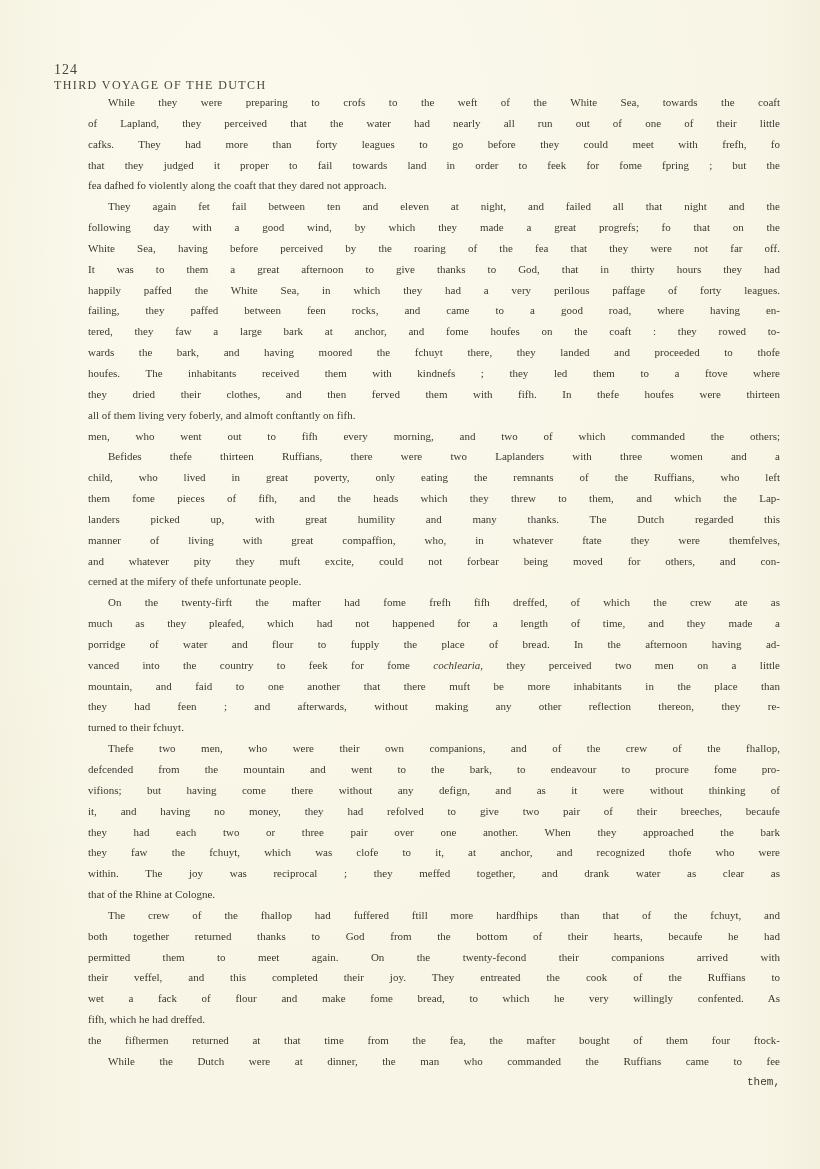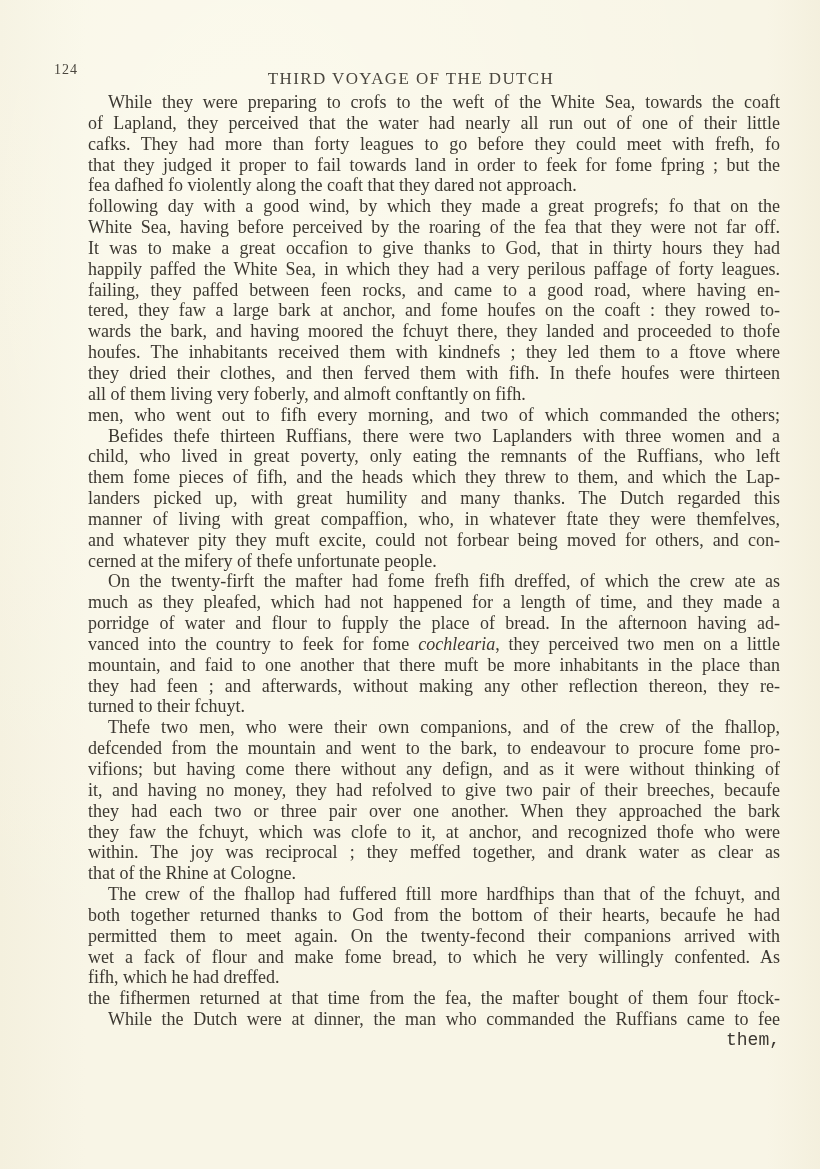--- a/index.html
+++ b/index.html
@@ -39,32 +39,31 @@
       position: absolute;
       left: 0;
       top: 0;
       font-family: "Liberation Serif", serif;
       font-size: 14px;
     }
     .running-title {
       position: absolute;
       left: 0;
       right: 0;
-      text-align: center;
-      top: 7px;
+      top: 16px;
       font-family: "Liberation Serif", serif;
-      font-size: 17px;
+      font-size: 12px;
       letter-spacing: 1.4px;
     }
     .body-text {
       position: absolute;
       top: 92px;
       left: 88px;
       width: 692px;
-      font-size: 18px;
+      font-size: 11px;
       line-height: 20.85px;
       text-align: justify;
       color: #3c3831;
     }
     .para {
       margin: 0;
       text-indent: 20px;
     }
     .para .line {
       display: block;
@@ -111,23 +110,24 @@
 
     <p class="para">
       <span class="line first">While they were preparing to crofs to the weft of the White Sea, towards the coaft</span>
       <span class="line">of Lapland, they perceived that the water had nearly all run out of one of their little</span>
       <span class="line">cafks.   They had more than forty leagues to go before they could meet with frefh, fo</span>
       <span class="line">that they judged it proper to fail towards land in order to feek for fome fpring ;  but the</span>
       <span class="line last">fea dafhed fo violently along the coaft that they dared not approach.</span>
     </p>
 
     <p class="para">
+      <span class="line first">They again fet fail between ten and eleven at night,  and failed all that night and the</span>
       <span class="line">following day with a good wind, by which they made a great progrefs;  fo that on the</span>
       <span class="line">White Sea, having before perceived by the roaring of the fea that they were not far off.</span>
-      <span class="line">It was to make a great occafion to give thanks to God, that in thirty hours they had</span>
+      <span class="line">It was to them a great afternoon to give thanks to God, that in thirty hours they had</span>
       <span class="line">happily paffed the White Sea, in which they had a very perilous paffage of forty leagues.</span>
     </p>
 
     <p class="para">
       <span class="line">failing, they paffed between feen rocks, and came to a good road, where having en-</span>
       <span class="line">tered, they faw a large bark at anchor, and fome houfes on the coaft :  they rowed to-</span>
       <span class="line">wards the bark, and having moored the fchuyt there, they landed and proceeded to thofe</span>
       <span class="line">houfes.   The inhabitants received them with kindnefs ;  they led them to a ftove where</span>
       <span class="line">they dried their clothes, and then ferved them with fifh.  In thefe houfes were thirteen</span>
       <span class="line last">all of them living very foberly, and almoft conftantly on fifh.</span>
@@ -162,20 +162,21 @@
       <span class="line">they had each two or three pair over one another.   When they approached the bark</span>
       <span class="line">they faw the fchuyt, which was clofe to it, at anchor, and recognized thofe who were</span>
       <span class="line">within.   The joy was reciprocal ;  they meffed together, and drank water as clear as</span>
       <span class="line last">that of the Rhine at Cologne.</span>
     </p>
 
     <p class="para">
       <span class="line first">The crew of the fhallop had fuffered ftill more hardfhips than that of the fchuyt, and</span>
       <span class="line">both together returned thanks to God from the bottom of their hearts, becaufe he had</span>
       <span class="line">permitted them to meet again.   On the twenty-fecond their companions arrived with</span>
+      <span class="line">their veffel, and this completed their joy.   They entreated the cook of the Ruffians to</span>
       <span class="line">wet a fack of flour and make fome bread, to which he very willingly confented.   As</span>
       <span class="line last">fifh, which he had dreffed.</span>
       <span class="line">the fifhermen returned at that time from the fea, the mafter bought of them four ftock-</span>
     </p>
 
     <p class="para">
       <span class="line first">While the Dutch were at dinner, the man who commanded the Ruffians came to fee</span>
       <span class="line right">them,</span>
     </p>
 

